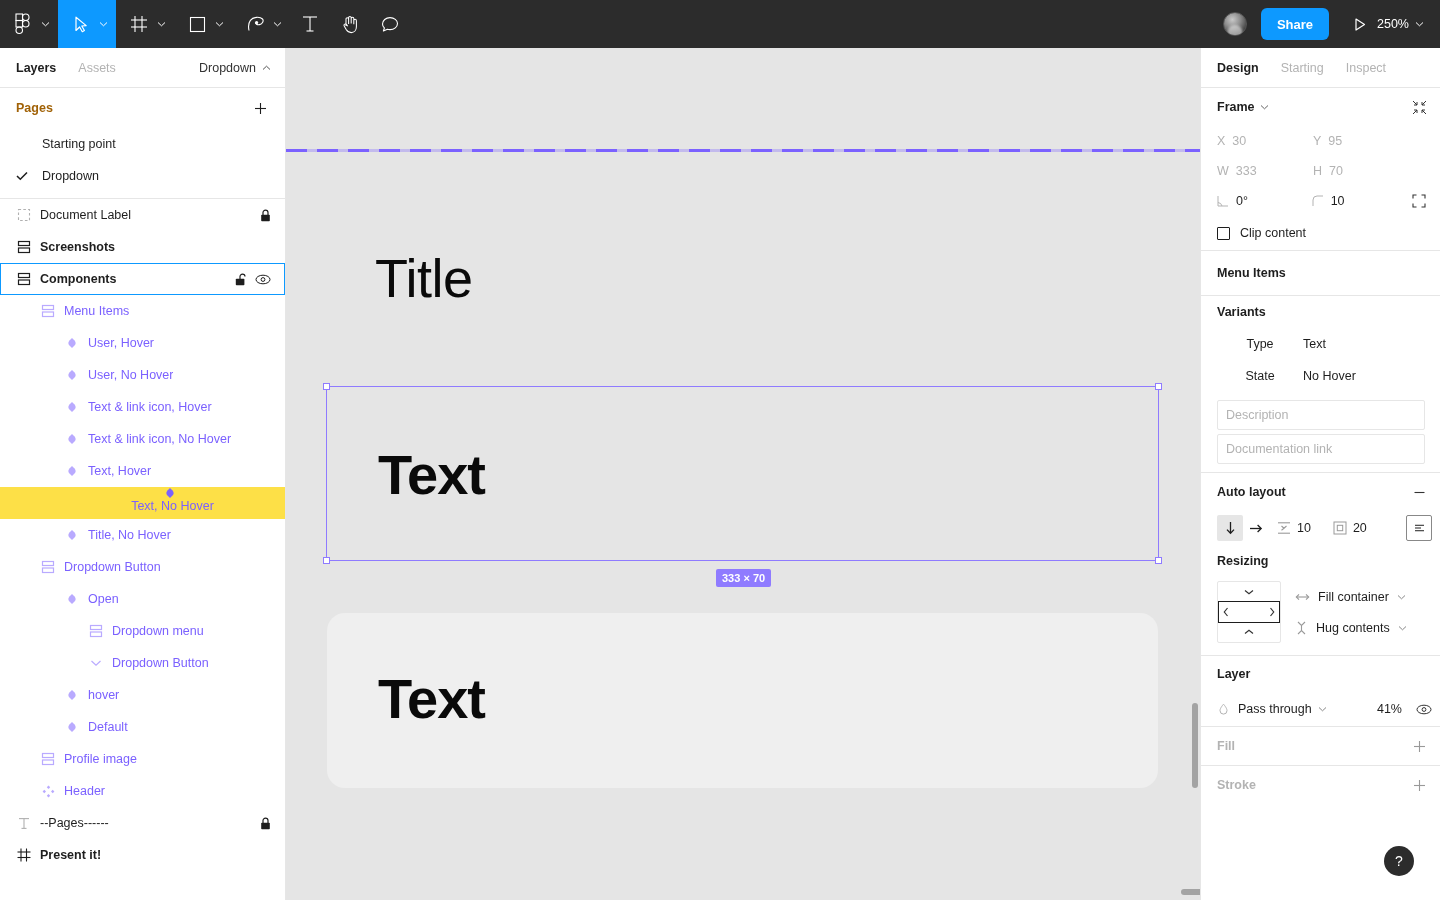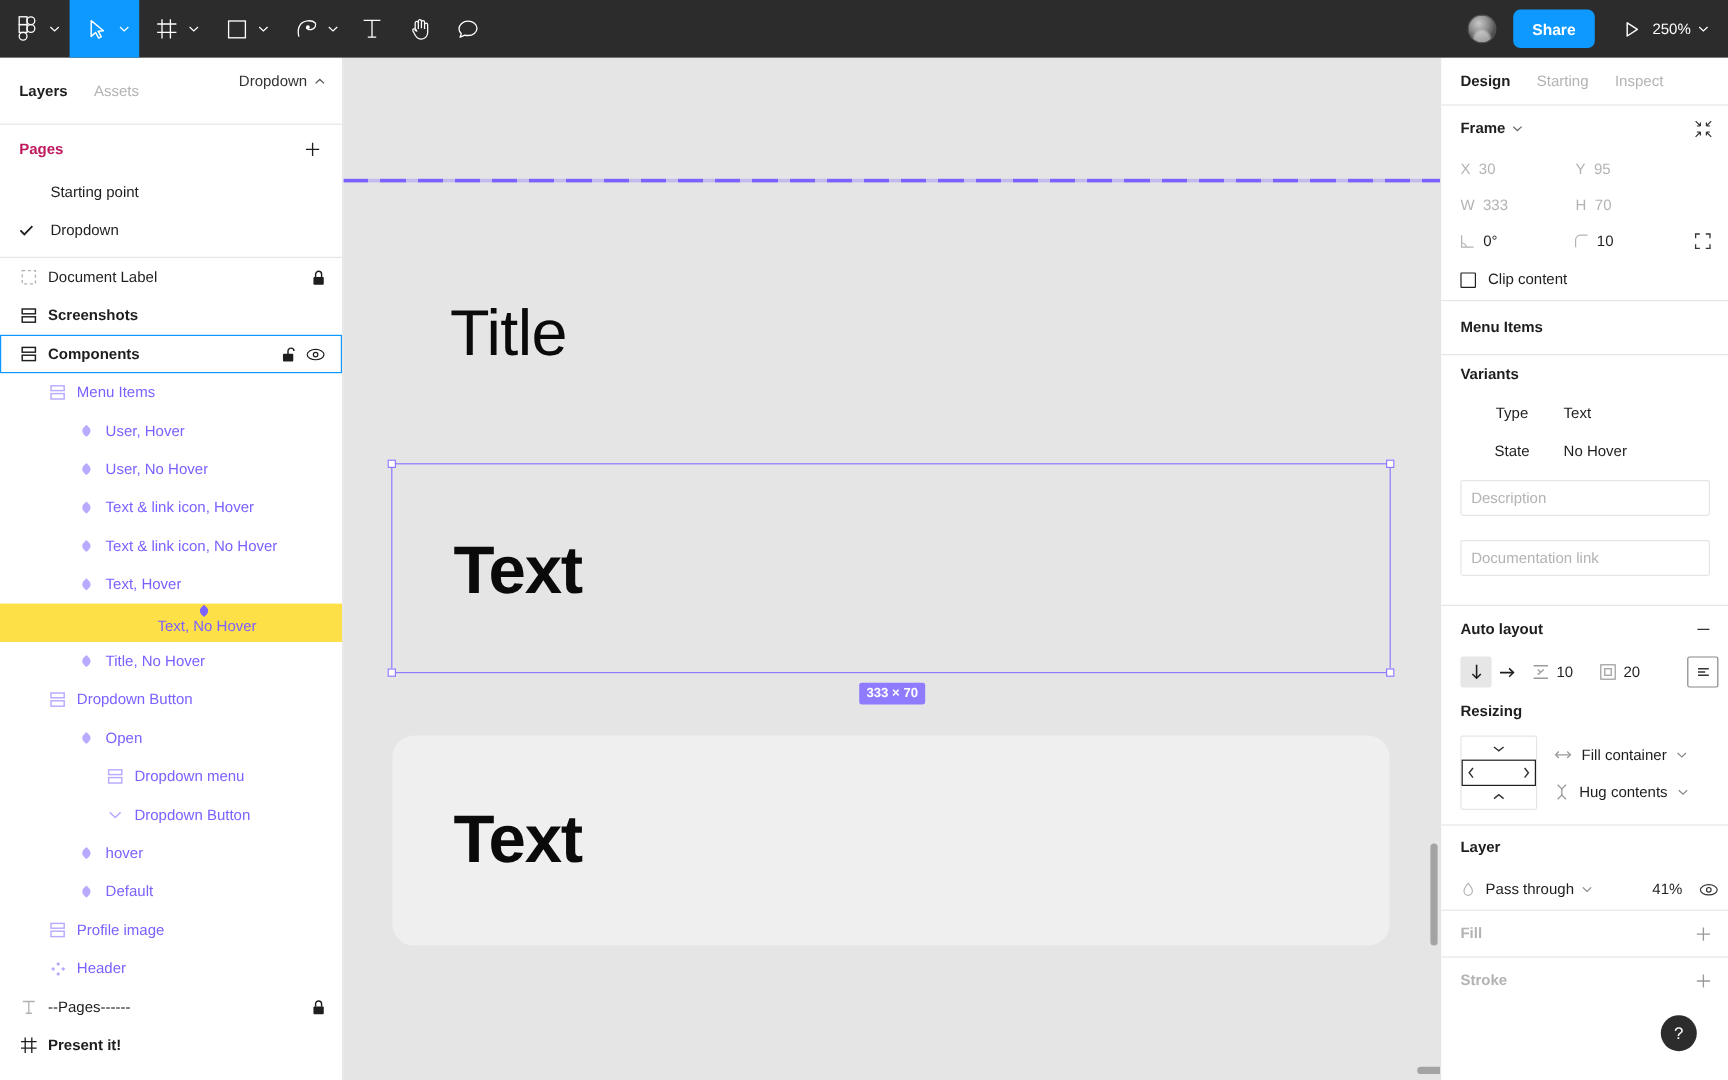--- a/index.html
+++ b/index.html
@@ -63,36 +63,36 @@
   
   .left-panel {
     position: absolute; top: 48px; left: 0;
     width: 286px; height: 852px;
     background: #ffffff;
     border-right: 1px solid #e6e6e6;
     z-index: 20;
     overflow: hidden;
   }
   .lp-tabs {
-    height: 56px; display: flex; align-items: center;
+    height: 40px; display: flex; align-items: center;
     padding: 0 16px; gap: 22px;
     border-bottom: 1px solid #e6e6e6;
     position: relative;
   }
   .lp-tab { font-size: 12.5px; color: #b3b3b3; cursor: default; }
   .lp-tab.active { color: #1e1e1e; font-weight: bold; }
   .lp-filename {
     position: absolute; right: 14px; top: 0; height: 40px;
     display: flex; align-items: center; gap: 6px;
     font-size: 12.5px; color: #333; cursor: default;
   }
   .lp-section-head {
     height: 40px; display: flex; align-items: center;
     padding: 0 14px 0 16px;
-    font-size: 12.5px; font-weight: bold; color: #be185d;
+    font-size: 12.5px; font-weight: bold; color: #a16207;
     justify-content: space-between;
   }
   .plus-btn { width: 22px; height:22px; display:flex; align-items:center; justify-content:center; cursor: default; }
   .page-row {
     height: 32px; display: flex; align-items: center;
     padding-left: 16px; font-size: 12.5px; color: #1e1e1e;
     cursor: default;
   }
   .page-row .check { width: 24px; display:flex; align-items:center; color:#1e1e1e; }
   .page-row .pname { padding-left: 2px; }
@@ -220,21 +220,21 @@
   .rp-check-row { height: 34px; display: flex; align-items: center; gap: 10px; font-size: 12.5px; color: #1e1e1e; }
   .chk { width: 13px; height: 13px; border: 1.4px solid #1e1e1e; border-radius: 1px; }
   .rp-title-only { height: 44px; display:flex; align-items:center; font-size:12.5px; font-weight:bold; color:#1e1e1e; }
   .rp-sub { height: 32px; display:flex; align-items:center; font-size:12.5px; font-weight:bold; color:#1e1e1e; }
   .rp-kv { height: 32px; display:flex; align-items:center; font-size:12.5px; color:#1e1e1e; }
   .rp-kv .k { width: 86px; text-align: center; }
   .rp-input {
     height: 30px; border: 1px solid #e6e6e6; border-radius: 2px;
     display: flex; align-items: center; padding: 0 8px;
     font-size: 12.5px; color: #b3b3b3;
-    margin-bottom: 20px; width: 208px;
+    margin-bottom: 4px; width: 208px;
   }
   .autolayout-row { height: 34px; display: flex; align-items: center; }
   .al-cell { display: flex; align-items: center; gap: 6px; font-size: 12.5px; color: #1e1e1e; }
   .al-btn { width: 26px; height: 26px; display:flex; align-items:center; justify-content:center; border-radius:2px; cursor:default; }
   .al-btn.on { background: #e6e6e6; }
   .resize-wrap { display: flex; align-items: flex-start; padding-top: 4px; padding-bottom: 12px; }
   .align-widget {
     width: 64px; height: 62px; border: 1px solid #e6e6e6; border-radius: 2px;
     display: flex; flex-direction: column;
   }

